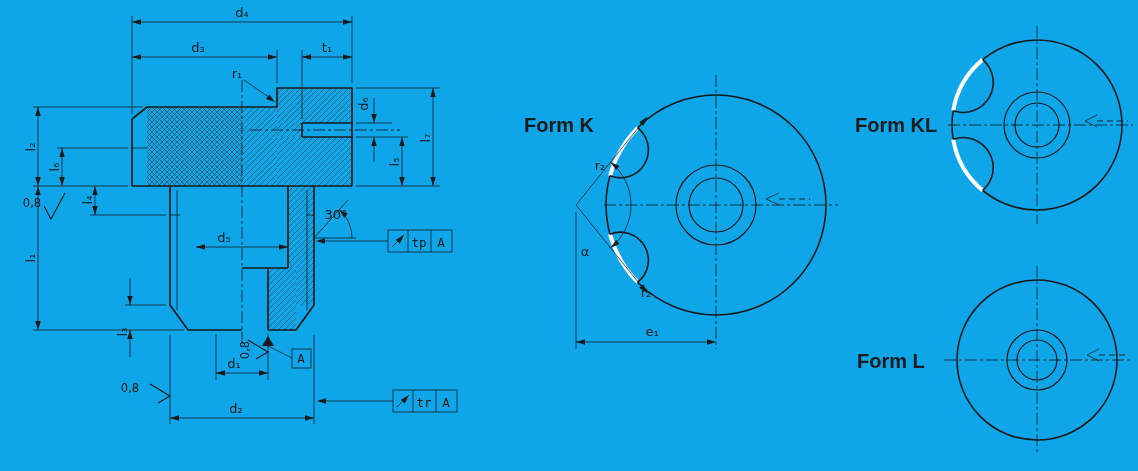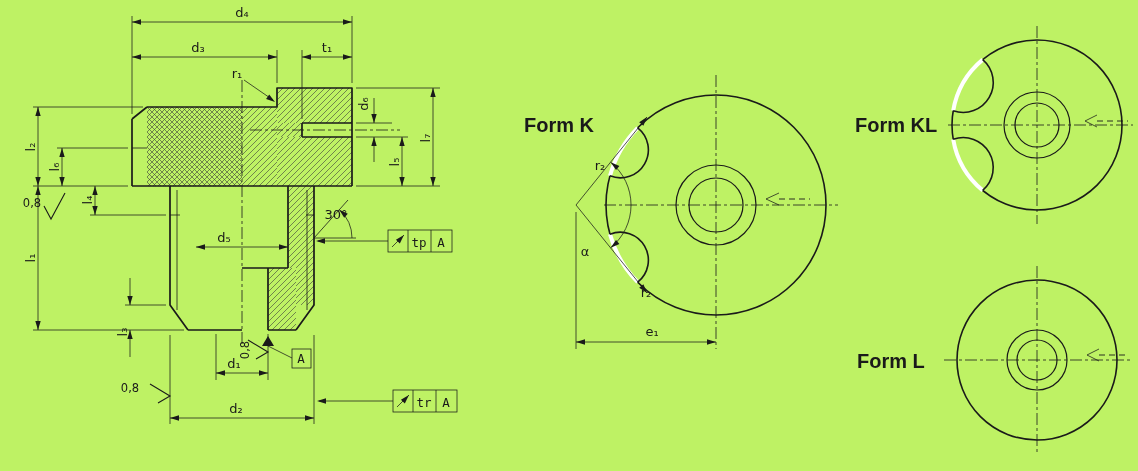--- a/index.html
+++ b/index.html
@@ -1,16 +1,16 @@
 <!DOCTYPE html>
 <html><head>
 <meta charset="utf-8">
 <style>
   html,body{margin:0;padding:0;background:#fff;}
-  .wrap{width:1138px;height:471px;background:#bef264;position:relative;font-family:"DejaVu Sans",sans-serif;}
+  .wrap{width:1138px;height:471px;background:#0ea5e9;position:relative;font-family:"DejaVu Sans",sans-serif;}
   svg{display:block;}
   text{fill:#1a1a1a;font-family:"DejaVu Sans",sans-serif;}
   .dim{font-size:13px;}
   .small{font-size:11.5px;}
   .title{font-size:20px;font-weight:bold;font-family:"Liberation Sans",sans-serif;}
   .frame-text{font-size:12.5px;font-family:"DejaVu Sans Mono",monospace;}
   .outline{stroke:#1a1a1a;stroke-width:1.7;fill:none;stroke-linejoin:round;}
   .feat{stroke:#1a1a1a;stroke-width:.8;fill:none;}
   .thin{stroke:#1a1a1a;stroke-width:.75;fill:none;}
   .cl{stroke:#1a1a1a;stroke-width:.8;fill:none;stroke-dasharray:12 3 3 3;}

